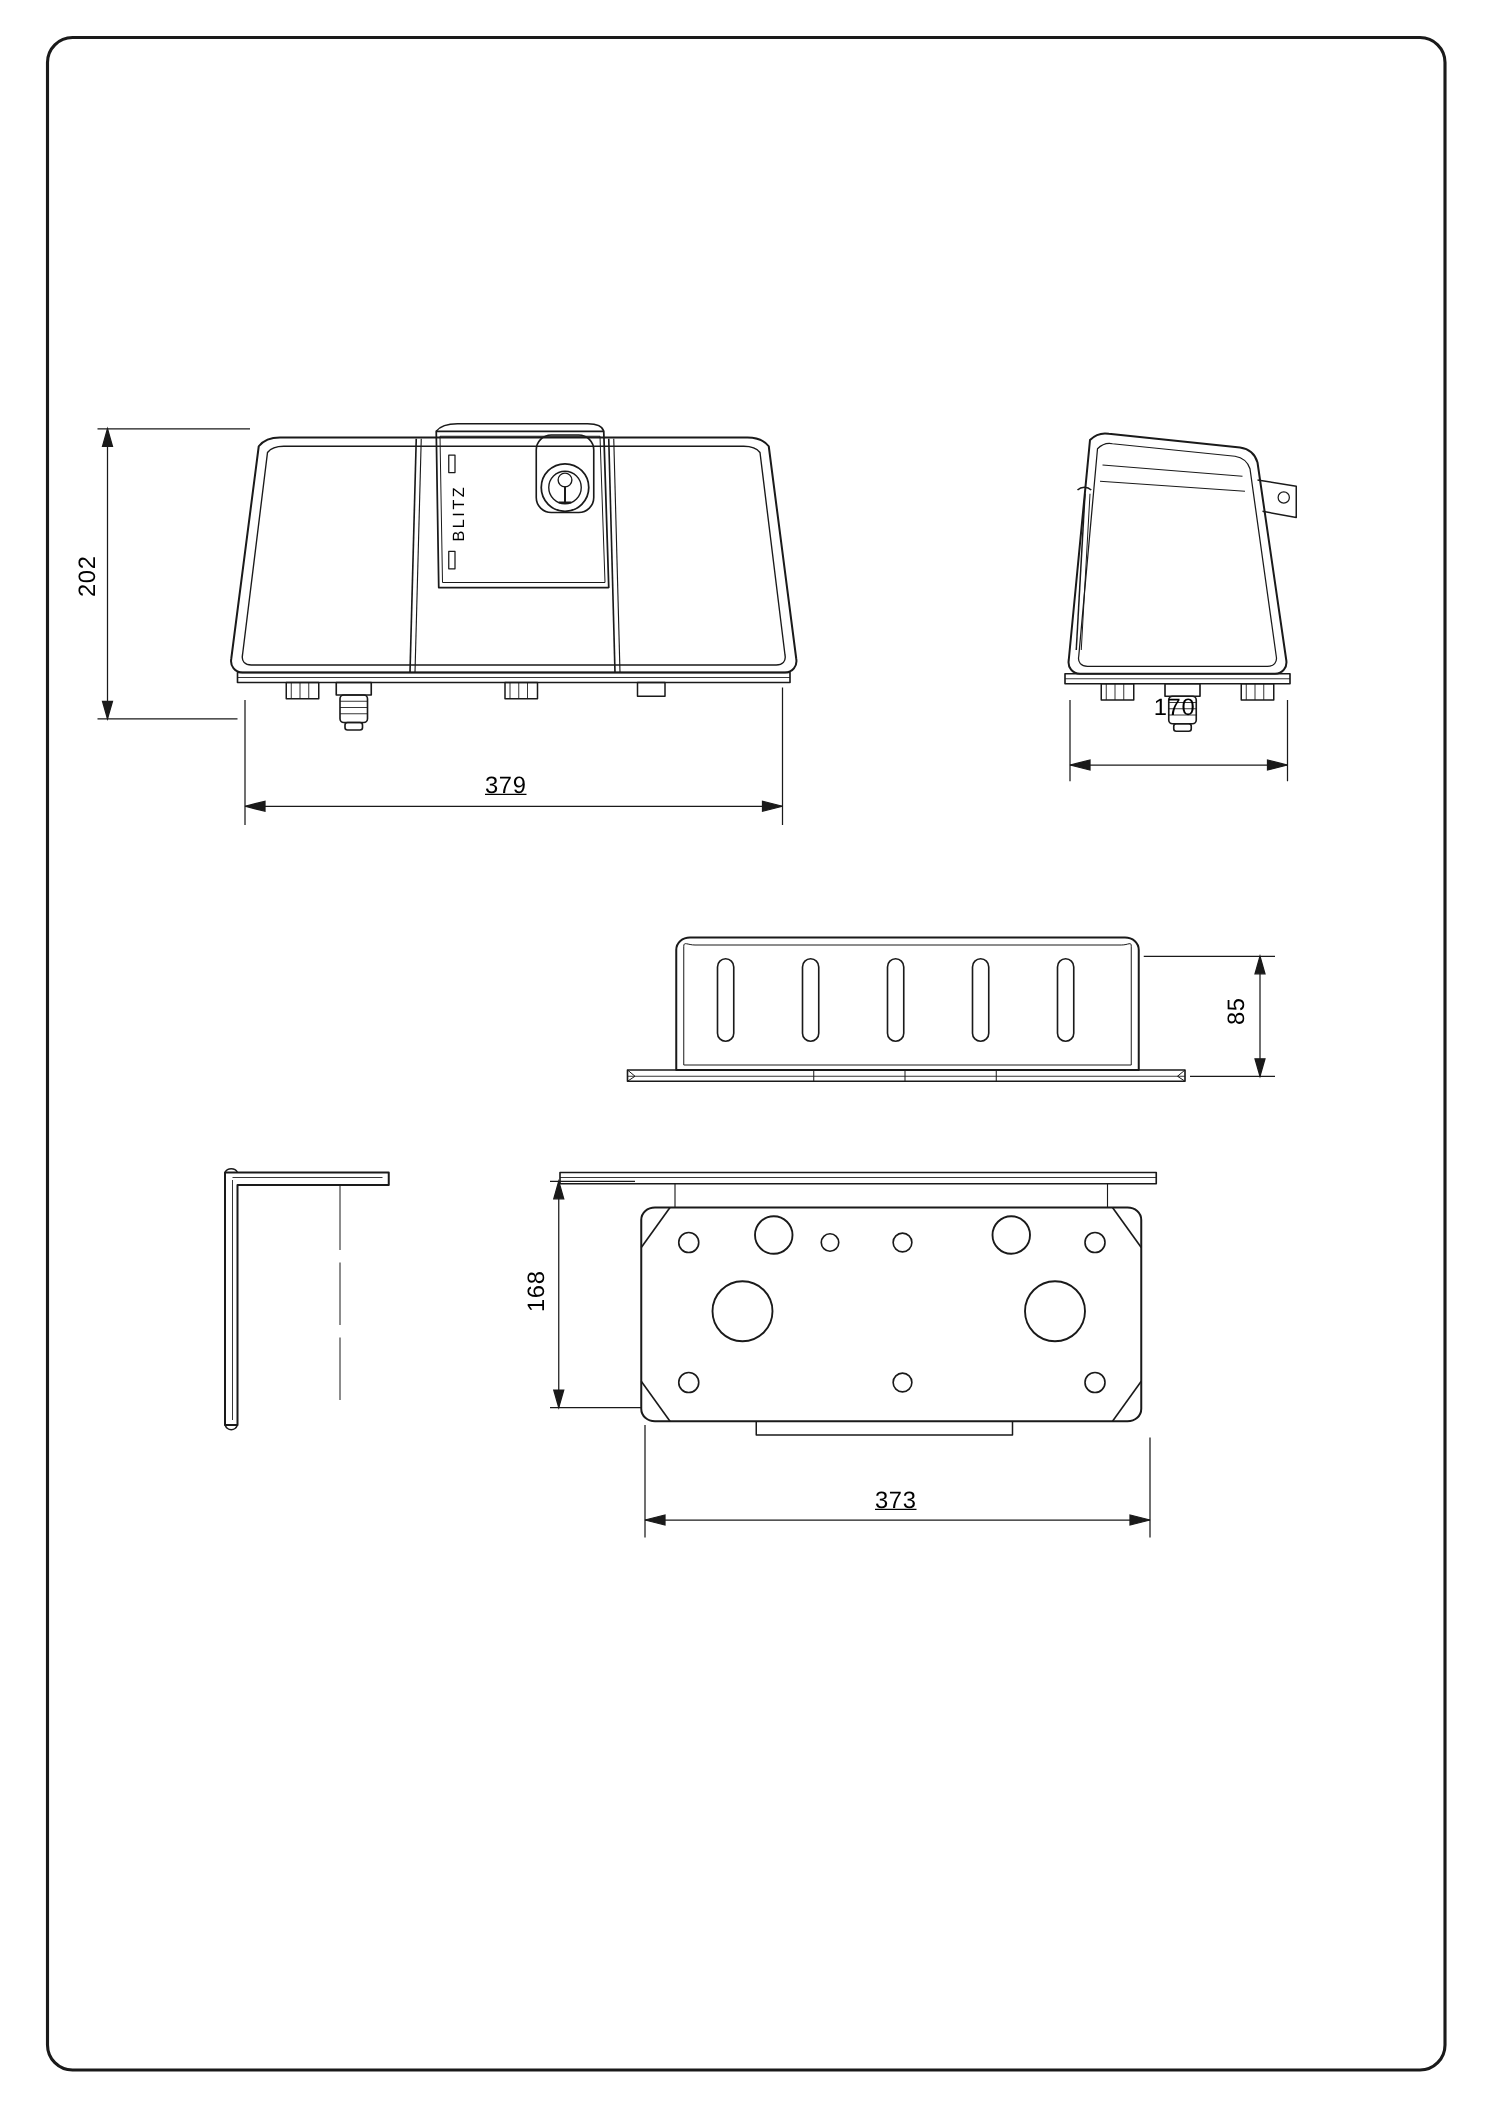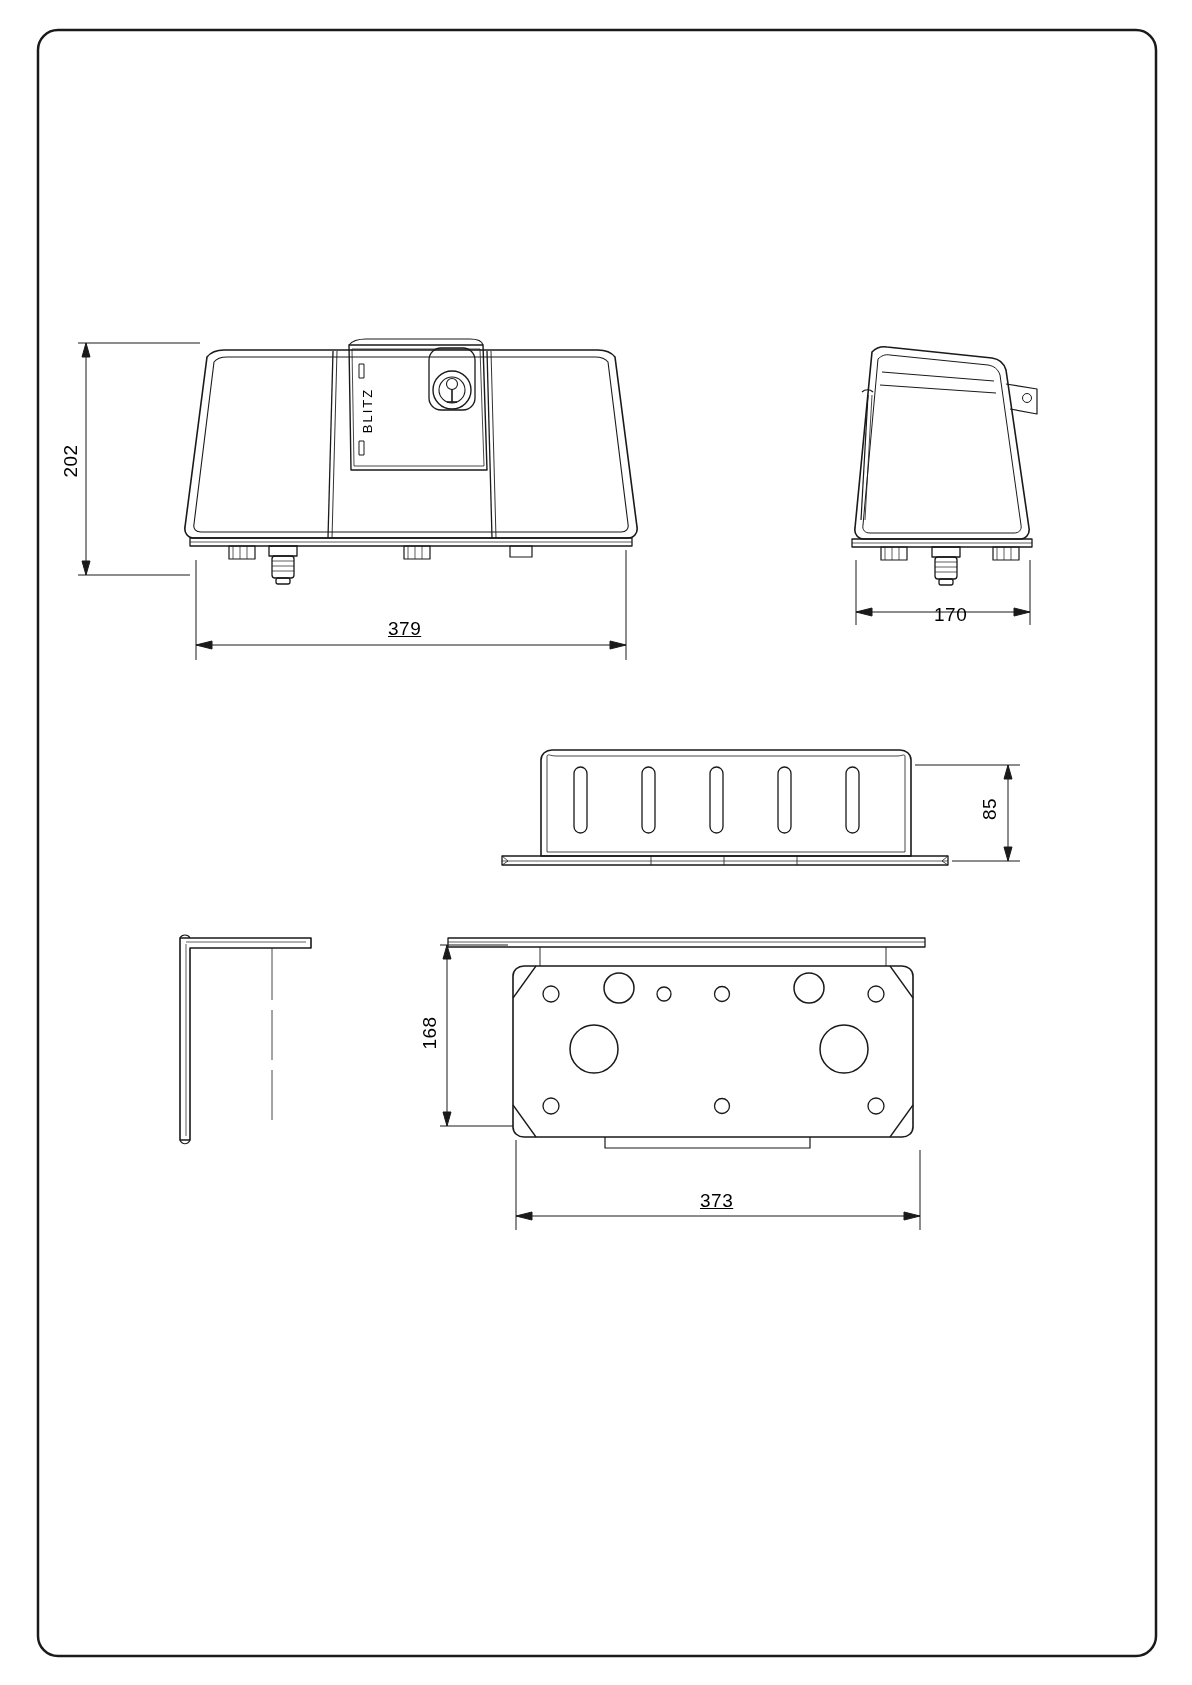--- a/index.html
+++ b/index.html
@@ -294,21 +294,21 @@
     <polygon points="920,1216 904,1212 904,1220"></polygon>
   </g>
 
 </svg>
 
 
 <div class="dim-label vert" style="left: 48px; top: 450px; width: 46px; text-align: center;">202</div>
 
 <div class="dim-label" style="left: 388px; top: 618px; text-decoration: underline;">379</div>
 
-<div class="dim-label" style="left: 923px; top: 604px; margin-left: 11px;">170</div>
+<div class="dim-label" style="left: 923px; top: 556px;">170</div>
 
 <div class="dim-label vert" style="left: 970px; top: 798px; width: 40px; text-align: center;">85</div>
 
 <div class="dim-label vert" style="left: 407px; top: 1022px; width: 46px; text-align: center;">168</div>
 
 <div class="dim-label" style="left: 700px; top: 1190px; text-decoration: underline;">373</div>
 
 <div class="brand-label" style="left: 338px; top: 403px; width: 58px; text-align: center;">BLITZ</div>
 
 </div>

